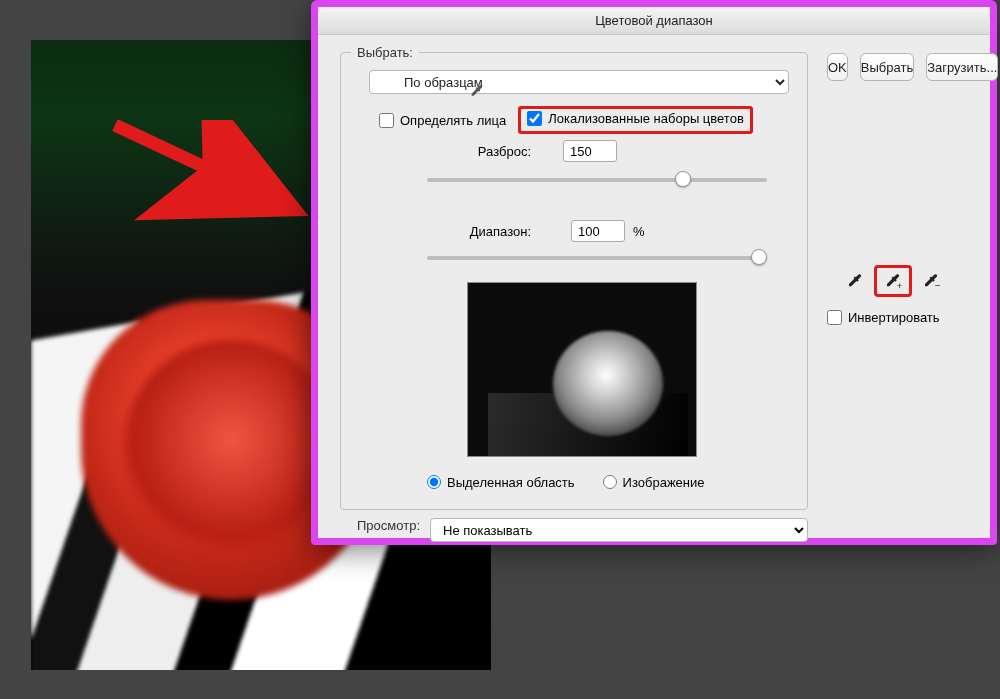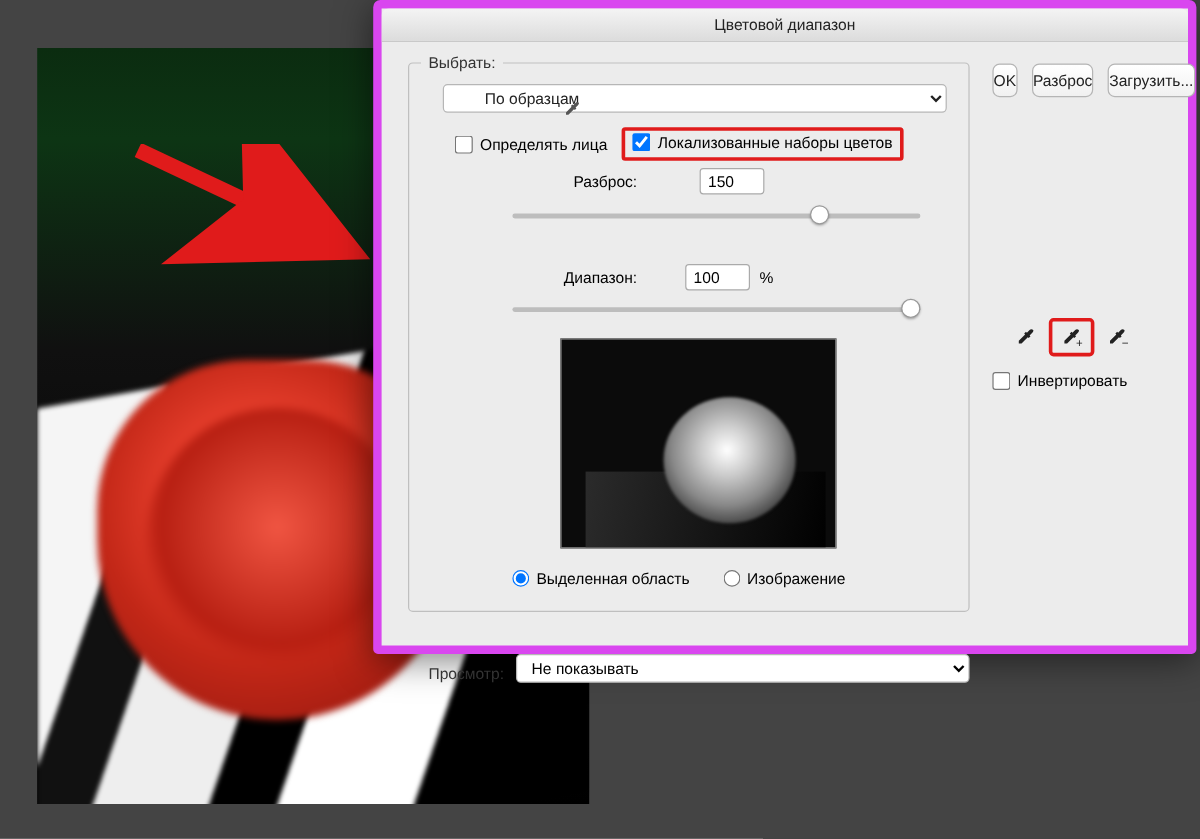--- a/index.html
+++ b/index.html
@@ -31,40 +31,40 @@
   .combo.with-icon{padding-left:30px;position:relative;}
   .eyedrop-mini{position:absolute;left:110px;top:13px;pointer-events:none;}
 
   .check-row{left:38px;top:46px;gap:12px;width:420px;}
   .ck{display:inline-flex;align-items:center;gap:6px;}
   .ck input{width:15px;height:15px;}
   .highlight{border:3px solid #e01b1b;border-radius:3px;padding:2px 6px;}
 
   .fuzz-row{left:40px;top:80px;width:400px;}
   .fuzz-row label{width:150px;text-align:right;}
-  .numbox{width:54px;height:22px;margin-left:52px;background:#fff;border:1px solid #aaa;border-radius:3px;text-align:left;padding:2px 6px;}
+  .numbox{width:54px;height:22px;margin-left:32px;background:#fff;border:1px solid #aaa;border-radius:3px;text-align:left;padding:2px 6px;}
 
   .slider-wrap{position:absolute;left:86px;width:340px;height:20px;}
   .slider-track{position:absolute;left:0;right:0;top:8px;height:4px;background:#bdbdbd;border-radius:2px;}
   .slider-handle{position:absolute;top:1px;width:16px;height:16px;border-radius:50%;background:#fff;border:1px solid #999;box-shadow:0 1px 2px rgba(0,0,0,.3);}
 
   .range-row{left:40px;top:160px;width:400px;}
   .range-row label{width:150px;text-align:right;}
   .numbox2{width:54px;height:22px;margin-left:40px;background:#fff;border:1px solid #aaa;border-radius:3px;text-align:left;padding:2px 6px;}
   .range-row .pct{margin-left:8px;}
 
   .preview{position:absolute;left:126px;top:222px;width:230px;height:175px;border:1px solid #888;background:#0b0b0b;display:flex;align-items:center;justify-content:center;overflow:hidden;}
   .preview .bwrose{width:110px;height:105px;border-radius:50%;background:radial-gradient(circle at 48% 42%,#fff 0%,#ccc 25%,#888 55%,#333 80%,#000 100%);filter:blur(1.5px);transform:translateX(26px) translateY(14px);}
   .preview::before{content:"";position:absolute;left:20px;top:110px;width:200px;height:80px;background:linear-gradient(100deg,#2b2b2b,#000);}
 
   .radio-row{left:86px;top:415px;gap:28px;}
   .rd{display:inline-flex;align-items:flex-start;gap:6px;}
   .rd input{width:14px;height:14px;}
 
-  .view-row{position:absolute;left:0;top:500px;width:468px;display:flex;align-items:flex-end;}
+  .view-row{position:absolute;left:0;top:473px;width:468px;display:flex;align-items:flex-start;}
   .view-row label{width:80px;text-align:right;color:#333;}
   select.view{flex:1;height:24px;margin-left:10px;background:#fff;border:1px solid #b6b6b6;border-radius:4px;padding:2px 24px 2px 8px;appearance:auto;}
 
   
   .btn-col{position:absolute;left:487px;top:8px;width:150px;display:flex;flex-direction:row;gap:12px;}
   .btn{height:28px;border:1px solid #b5b5b5;border-radius:6px;background:linear-gradient(#fff,#f1f1f1);color:#222;display:flex;align-items:center;justify-content:center;cursor:pointer;}
 
   .eyedroppers{position:absolute;left:500px;top:220px;display:flex;gap:4px;align-items:center;}
   .eye-btn{width:30px;height:24px;border:1px solid transparent;border-radius:3px;display:inline-flex;align-items:center;justify-content:center;cursor:pointer;}
   .eye-btn svg{width:18px;height:18px;}
@@ -163,21 +163,21 @@
       <select class="view">
         <option>Не показывать</option>
       </select>
     </div>
 
     <div class="btn-col">
       <div class="btn">
           <span>OK</span>
         </div>
       <div class="btn">
-          <span>Разброс</span>
+          <span>Выбрать</span>
         </div>
       <div class="btn">
           <span>Загрузить...</span>
         </div>
     </div>
 
     <div class="eyedroppers">
       <div class="eye-btn">
         <svg viewBox="0 0 24 24">
             <path d="M20 4c-1.5-1.5-3-1-4 0l-3 3-1-1-2 2 1 1-7 7v3h3l7-7 1 1 2-2-1-1 3-3c1-1 1.5-2.5 1-3z" fill="#222"></path>

